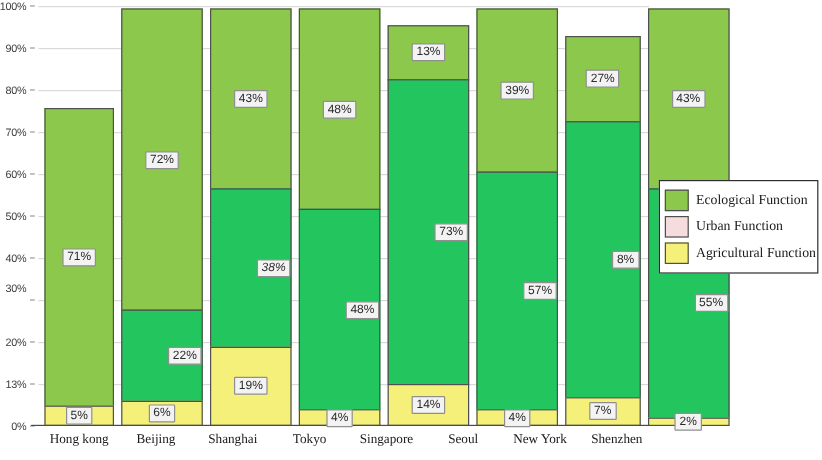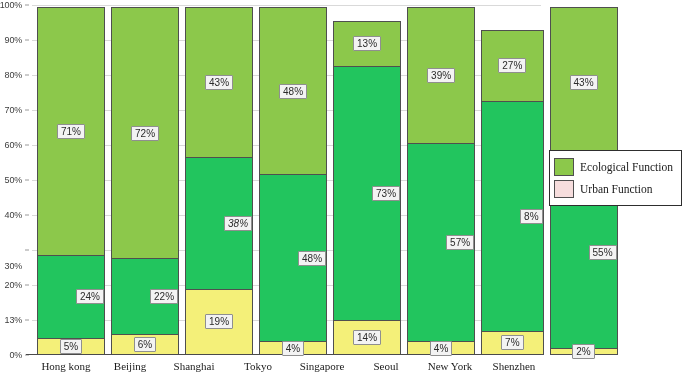--- a/index.html
+++ b/index.html
@@ -192,21 +192,21 @@
       <div class="y-tick" style="top: 75px;">80%</div>
       <div class="y-tick-mark" style="top: 75px;"></div>
       <div class="y-tick" style="top: 110px;">70%</div>
       <div class="y-tick-mark" style="top: 110px;"></div>
       <div class="y-tick" style="top: 145px;">60%</div>
       <div class="y-tick-mark" style="top: 145px;"></div>
       <div class="y-tick" style="top: 180px;">50%</div>
       <div class="y-tick-mark" style="top: 180px;"></div>
       <div class="y-tick" style="top: 215px;">40%</div>
       <div class="y-tick-mark" style="top: 215px;"></div>
-      <div class="y-tick" style="top: 266px;">30%</div>
+      <div class="y-tick" style="top: 240px;">30%</div>
       <div class="y-tick-mark" style="top: 250px;"></div>
       <div class="y-tick" style="top: 285px;">20%</div>
       <div class="y-tick-mark" style="top: 285px;"></div>
       <div class="y-tick" style="top: 320px;">13%</div>
       <div class="y-tick-mark" style="top: 320px;"></div>
       <div class="y-tick" style="top: 355px;">0%</div>
       <div class="y-tick-mark" style="top: 355px;"></div>
     </div>
 
   <div id="plot">
@@ -220,23 +220,20 @@
         <div class="gridline" style="top: 210px;"></div>
         <div class="gridline" style="top: 245px;"></div>
         <div class="gridline" style="top: 280px;"></div>
         <div class="gridline" style="top: 315px;"></div>
       </div>
     <div id="bars">
         <div class="bar-col">
           <div class="seg eco" style="height: 248.5px;">
             <span class="seg-label">71%</span>
           </div>
-          <div class="seg urb" style="height: 84px;">
-            <span class="seg-label">24%</span>
-          </div>
           <div class="seg agr tiny" style="height: 17.5px;">
             <span class="seg-label">5%</span>
           </div>
         </div>
         <div class="bar-col">
           <div class="seg eco" style="height: 252px;">
             <span class="seg-label">72%</span>
           </div>
           <div class="seg urb" style="height: 77px;">
             <span class="seg-label">22%</span>
@@ -328,15 +325,19 @@
 
   <div id="legend">
       <div class="legend-row">
         <span class="legend-swatch eco"></span>
         <span class="legend-text">Ecological Function</span>
       </div>
       <div class="legend-row">
         <span class="legend-swatch urb"></span>
         <span class="legend-text">Urban Function</span>
       </div>
+      <div class="legend-row">
+        <span class="legend-swatch agr"></span>
+        <span class="legend-text">Agricultural Function</span>
+      </div>
     </div>
 
 </div>
 
 </body></html>

